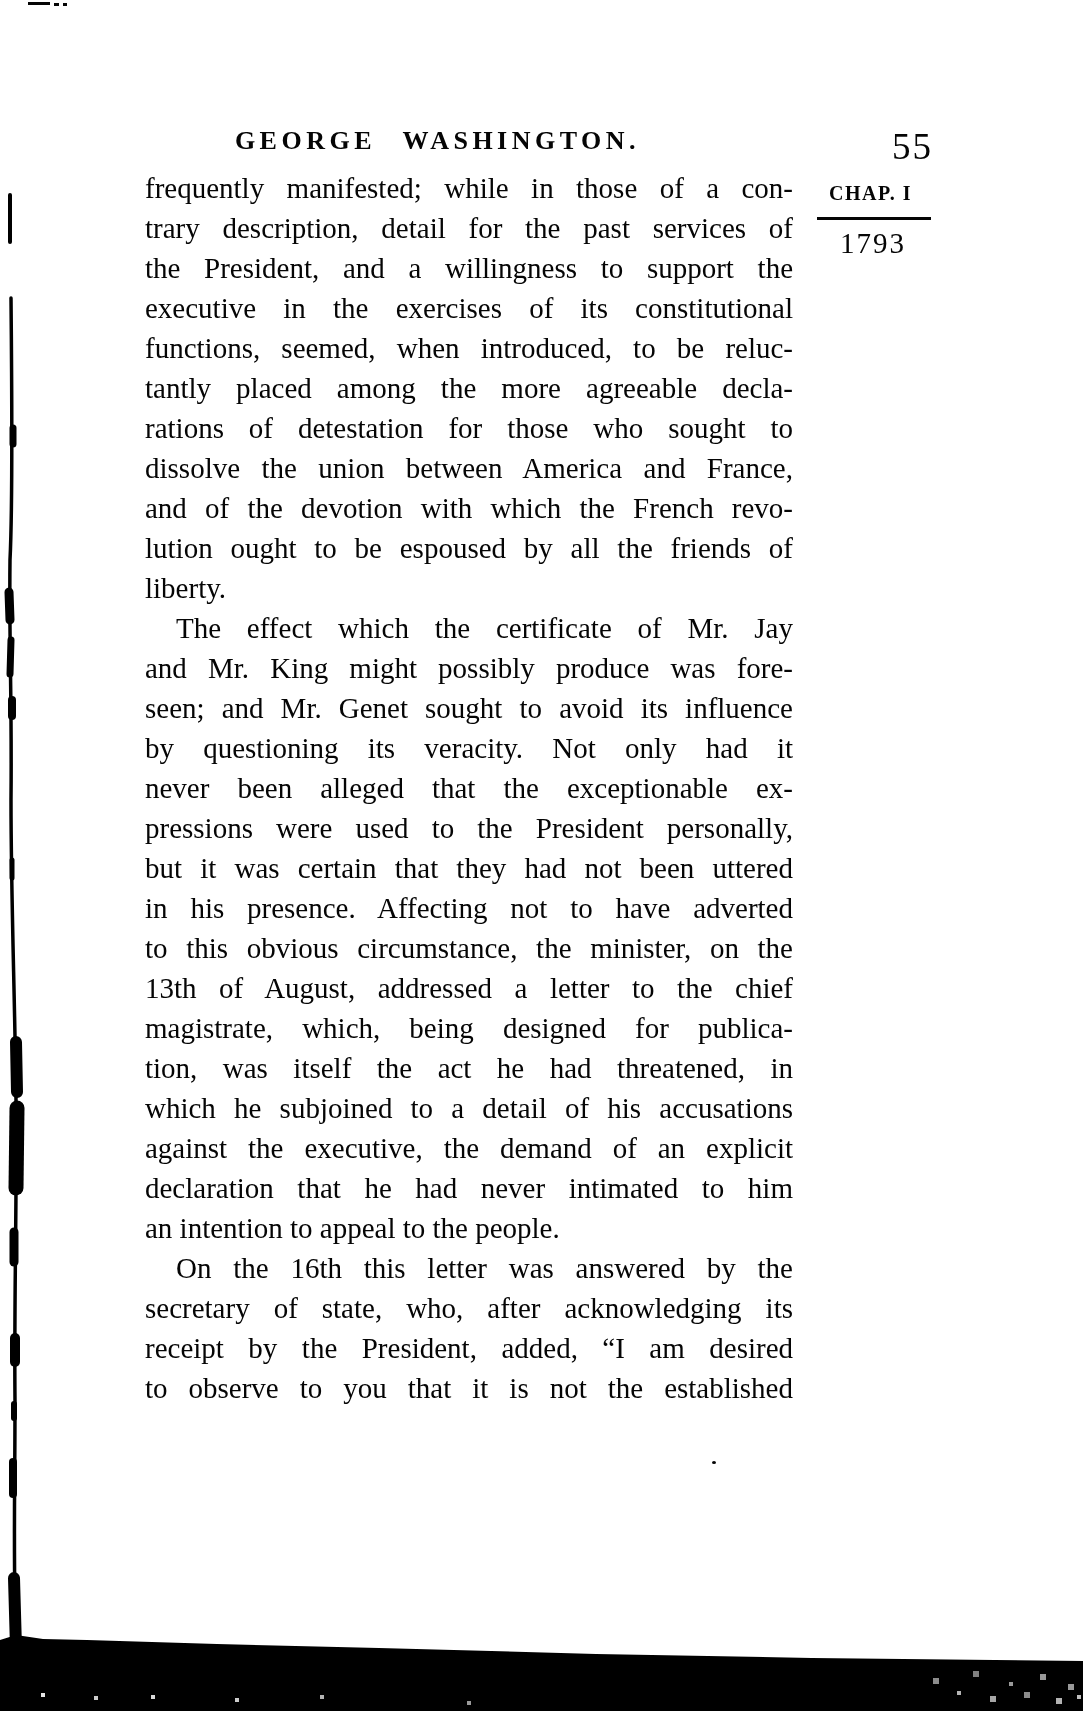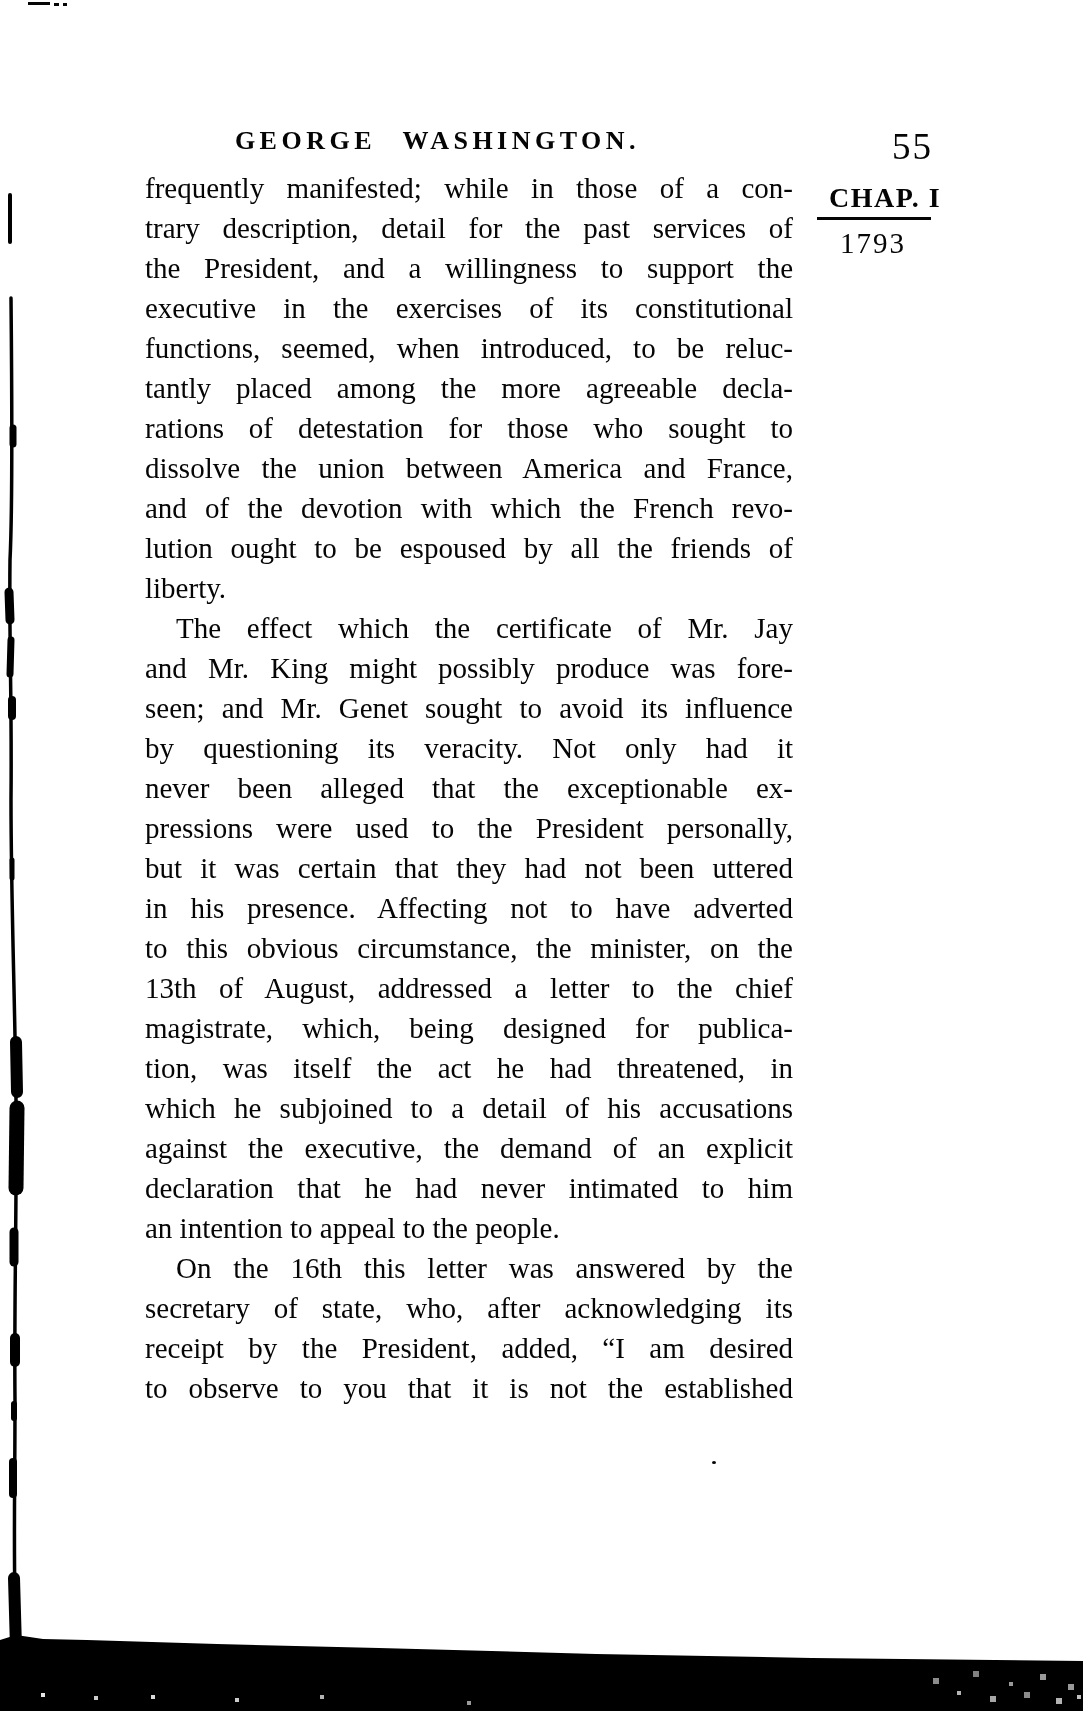--- a/index.html
+++ b/index.html
@@ -18,21 +18,21 @@
     font-size:26px;font-weight:700;
     letter-spacing:4.5px;word-spacing:16px;
   }
   .page-number{
     position:absolute;left:892px;top:118px;
     font-size:37px;letter-spacing:2px;margin-top:7px;
   }
   
   .margin-chapter{
     position:absolute;left:829px;top:182px;
-    font-size:28px;font-weight:700;letter-spacing:1.5px;
+    font-size:20px;font-weight:700;letter-spacing:1.5px;
   }
   .margin-rule{
     position:absolute;left:817px;top:217px;width:114px;height:3px;
     background:#050505;
   }
   .margin-year{
     position:absolute;left:840px;top:227px;
     font-size:29px;letter-spacing:2px;
   }
   

